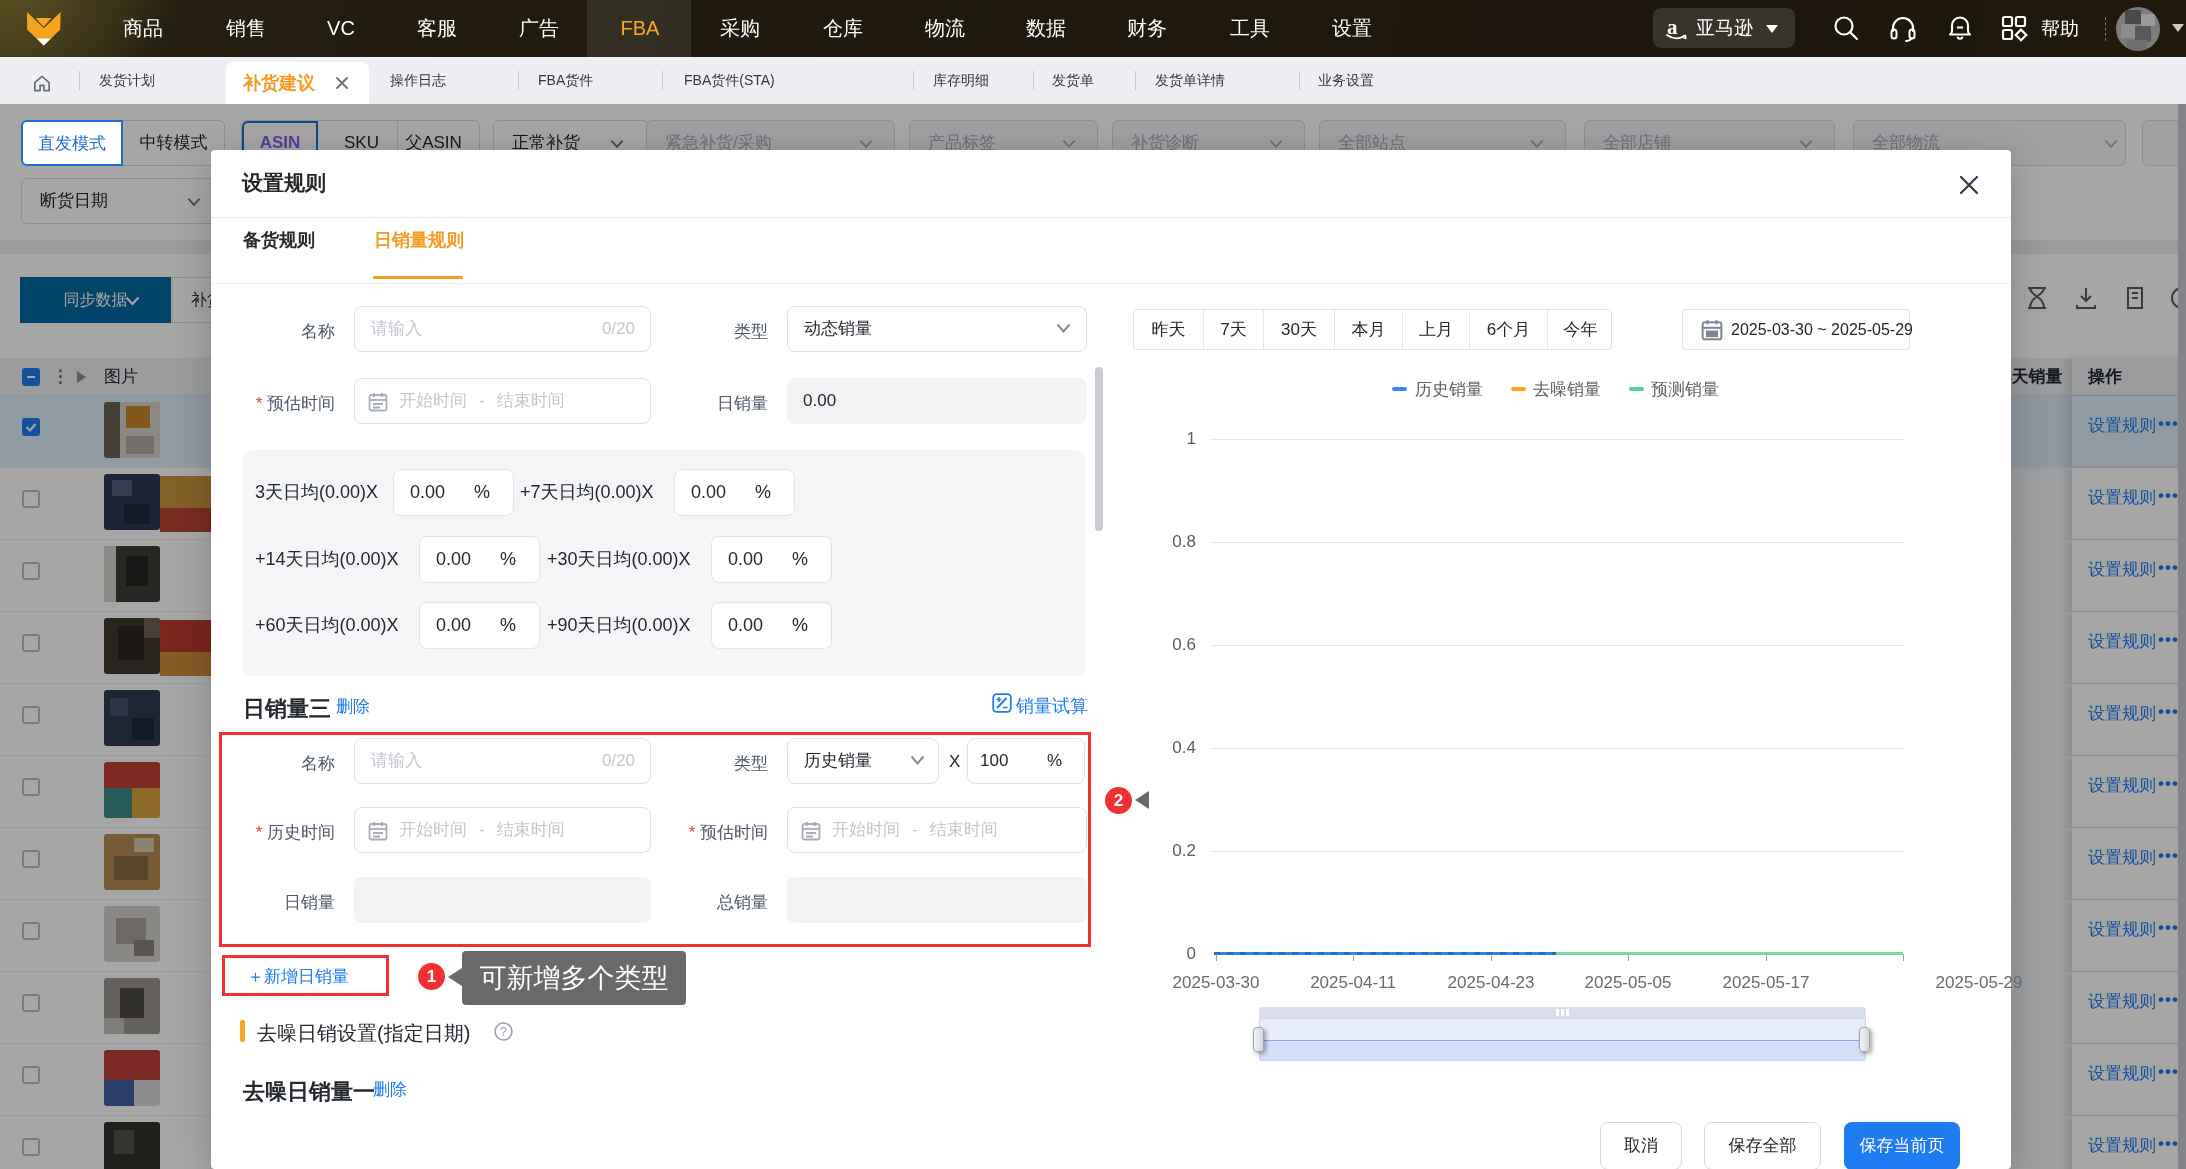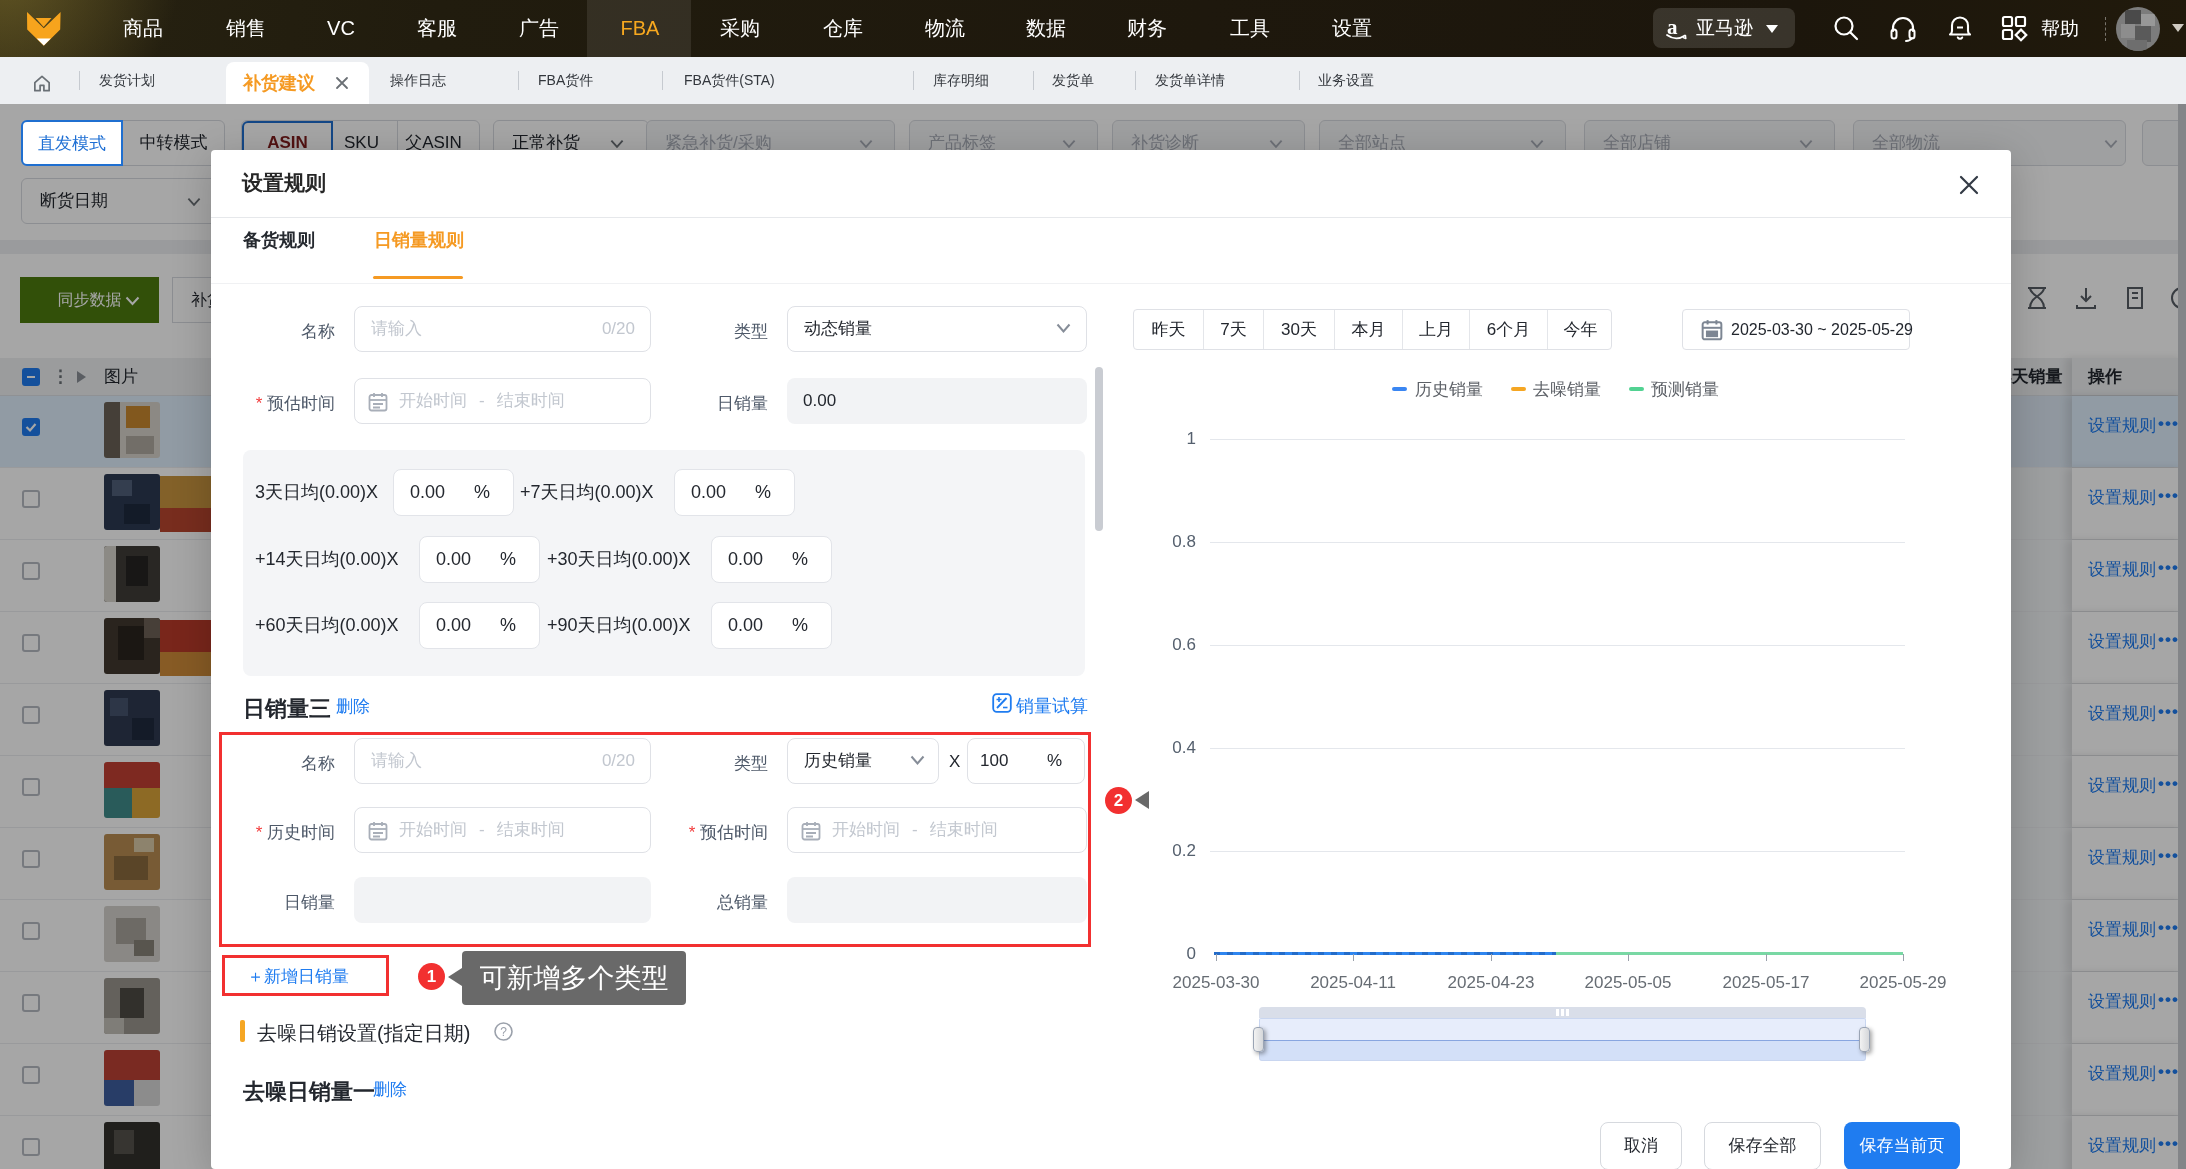--- a/index.html
+++ b/index.html
@@ -28,21 +28,21 @@
 
 
 #page { position:absolute; left:0; top:104px; width:2186px; height:1065px; background:#fff; }
 .gapstrip { position:absolute; left:0; top:136px; width:2186px; height:14px; background:#edeff2; }
 .fbox { position:absolute; top:16px; height:46px; border:1px solid #d8dbe0; border-radius:6px; background:#fff; font-size:17px; line-height:44px; }
 .fbox .chev { position:absolute; top:16px; }
 .fbox.dis { background:#f5f6f8; color:#a9aeb8; }
 .fgroup { color:#23272e; }
 .fblue { border:2px solid #1f6fd0; color:#1e6fd4; z-index:2; }
 .seg { position:absolute; top:0; height:44px; line-height:44px; text-align:center; }
-#syncbtn { position:absolute; left:20px; top:173px; width:139px; height:46px; background:#4d7c0f; color:#fff; line-height:46px; text-align:center; }
+#syncbtn { position:absolute; left:20px; top:173px; width:151px; height:46px; background:#0369a1; color:#fff; line-height:46px; text-align:center; }
 #calcbtn { position:absolute; left:172px; top:173px; width:120px; height:46px; background:#fff; border:1px solid #d8dbe0; color:#23272e; line-height:44px; padding-left:18px; }
 
 
 #thead { position:absolute; left:0; top:254px; width:2186px; height:38px; background:#eef0f2; border-bottom:1px solid #dcdfe3; font-size:17px; color:#23272e; }
 .trow { position:absolute; left:0; width:2186px; height:72px; background:#fff; border-bottom:1px solid #ebedf0; }
 .trow.sel { background:#dfeefc; }
 .cbx { position:absolute; left:22px; width:18px; height:18px; border:2px solid #b6bac2; border-radius:3px; background:#fff; }
 .cbx.on { background:#1f7cf0; border-color:#1f7cf0; }
 .thumb { position:absolute; left:104px; width:56px; height:56px; border-radius:3px; overflow:hidden; }
 .opcol { position:absolute; left:2072px; top:0; width:114px; height:100%; box-shadow:-6px 0 8px rgba(0,0,0,0.1); }
@@ -202,21 +202,21 @@
   <div class="t" style="left:1155px">发货单详情</div>
   <div class="sep" style="left:1299px"></div>
   <div class="t" style="left:1318px">业务设置</div>
 </div>
 
 <div id="page">
 
   <div class="fbox fblue" style="left:21px;width:102px;text-align:center;border-radius:6px 0 0 6px">直发模式</div>
   <div class="fbox" style="left:122px;width:103px;text-align:center;border-radius:0 6px 6px 0">中转模式</div>
   <div class="fbox fgroup" style="left:241px;width:239px">
-    <div class="seg" style="left:0;width:91px;border:2px solid #1f6fd0;border-radius:6px 0 0 6px;color:#7f1d1d;font-weight:bold;line-height:40px">ASIN</div>
+    <div class="seg" style="left:0;width:76px;border:2px solid #1f6fd0;border-radius:6px 0 0 6px;color:#8b5cf6;font-weight:bold;line-height:40px">ASIN</div>
     <div class="seg" style="left:84px;width:72px;border-right:1px solid #d8dbe0">SKU</div>
     <div class="seg" style="left:144px;width:95px">父ASIN</div>
   </div>
   <div class="fbox" style="left:493px;width:156px;padding-left:18px">正常补货
     <svg class="chev abs" style="left:116px" width="15" height="10" viewBox="0 0 15 10">
         <path d="M1.5 1.5 L7.5 8 L13.5 1.5" stroke="#6a7076" stroke-width="2" fill="none"></path>
       </svg>
   </div>
   <div class="fbox dis" style="left:646px;width:249px;padding-left:18px">紧急补货/采购
     <svg class="chev abs" style="left:212px" width="15" height="10" viewBox="0 0 15 10">
@@ -621,21 +621,21 @@
     <div class="xlab" style="left:945px">2025-03-30</div>
   <div class="tick" style="left:1142px"></div>
     <div class="xlab" style="left:1082px">2025-04-11</div>
   <div class="tick" style="left:1280px"></div>
     <div class="xlab" style="left:1220px">2025-04-23</div>
   <div class="tick" style="left:1417px"></div>
     <div class="xlab" style="left:1357px">2025-05-05</div>
   <div class="tick" style="left:1555px"></div>
     <div class="xlab" style="left:1495px">2025-05-17</div>
   <div class="tick" style="left:1692px"></div>
-    <div class="xlab" style="left:1632px">2025-05-29</div>
+    <div class="xlab" style="left:1708px">2025-05-29</div>
 
   <div class="sliderbg">
     <div class="abs" style="left:0;top:0;width:607px;height:11px;background:#d9dee9;border-radius:4px 4px 0 0"></div>
     <div class="abs" style="left:0;top:11px;width:607px;height:22px;background:#e7edfb;border:1px solid #c9d6f0;border-bottom:none;border-radius:2px 2px 0 0"></div>
     <div class="abs" style="left:0;top:33px;width:607px;height:21px;background:#d3e0f8;border:1px solid #c9d6f0;border-top:1px solid #88a6e0;border-radius:0 0 3px 3px"></div>
     <div class="abs" style="left:297px;top:2px;width:3px;height:7px;background:#fff"></div>
     <div class="abs" style="left:302px;top:2px;width:3px;height:7px;background:#fff"></div>
     <div class="abs" style="left:307px;top:2px;width:3px;height:7px;background:#fff"></div>
     <div class="abs" style="left:-6px;top:20px;width:11px;height:25px;background:linear-gradient(90deg,#f2f2f2,#d5d7da);border:1px solid #9aa4b4;border-radius:4px;box-shadow:2px 2px 4px rgba(0,0,0,0.35)"></div>
     <div class="abs" style="left:600px;top:20px;width:11px;height:25px;background:linear-gradient(90deg,#f2f2f2,#d5d7da);border:1px solid #9aa4b4;border-radius:4px;box-shadow:2px 2px 4px rgba(0,0,0,0.35)"></div>

